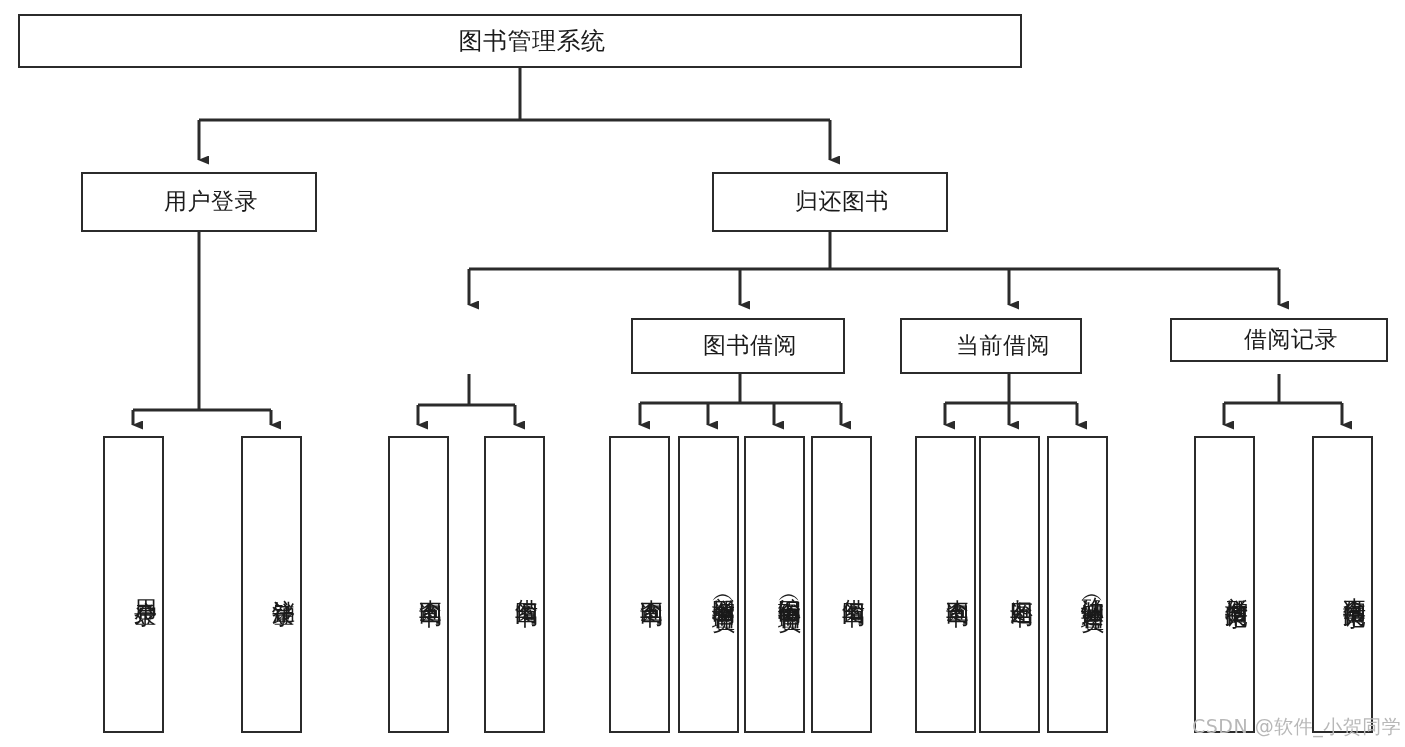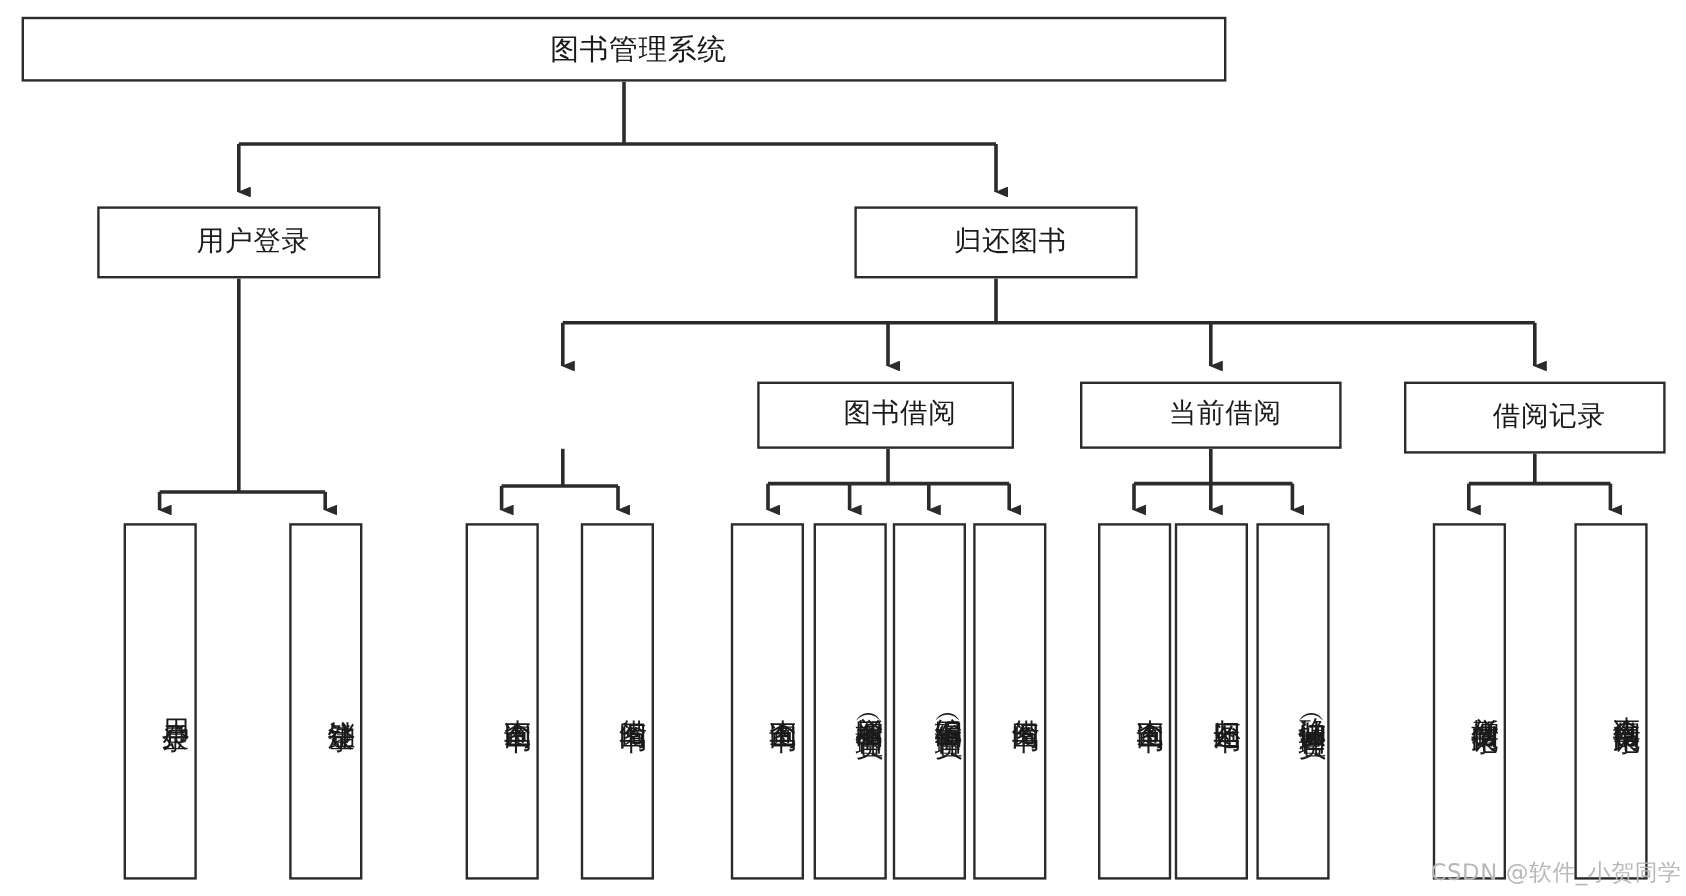--- a/index.html
+++ b/index.html
@@ -131,24 +131,24 @@
   <div class="node horizontal" style="left:81px; top:172px; width:236px; height:60px;">
     <span>用户登录</span>
   </div>
   <div class="node horizontal" style="left:712px; top:172px; width:236px; height:60px;">
     <span>归还图书</span>
   </div>
 
   <div class="node horizontal" style="left:631px; top:318px; width:214px; height:56px;">
     <span>图书借阅</span>
   </div>
-  <div class="node horizontal" style="left:900px; top:318px; width:218px; height:56px;">
+  <div class="node horizontal" style="left:900px; top:318px; width:182px; height:56px;">
     <span>当前借阅</span>
   </div>
-  <div class="node horizontal" style="left:1170px; top:318px; width:218px; height:60px;">
+  <div class="node horizontal" style="left:1170px; top:318px; width:218px; height:44px;">
     <span>借阅记录</span>
   </div>
 
   <div class="node vertical centered" style="left:103px; top:436px; width:61px; height:297px;">
     <span>用户登录</span>
   </div>
   <div class="node vertical centered" style="left:241px; top:436px; width:61px; height:297px;">
     <span>注销登录</span>
   </div>
 

